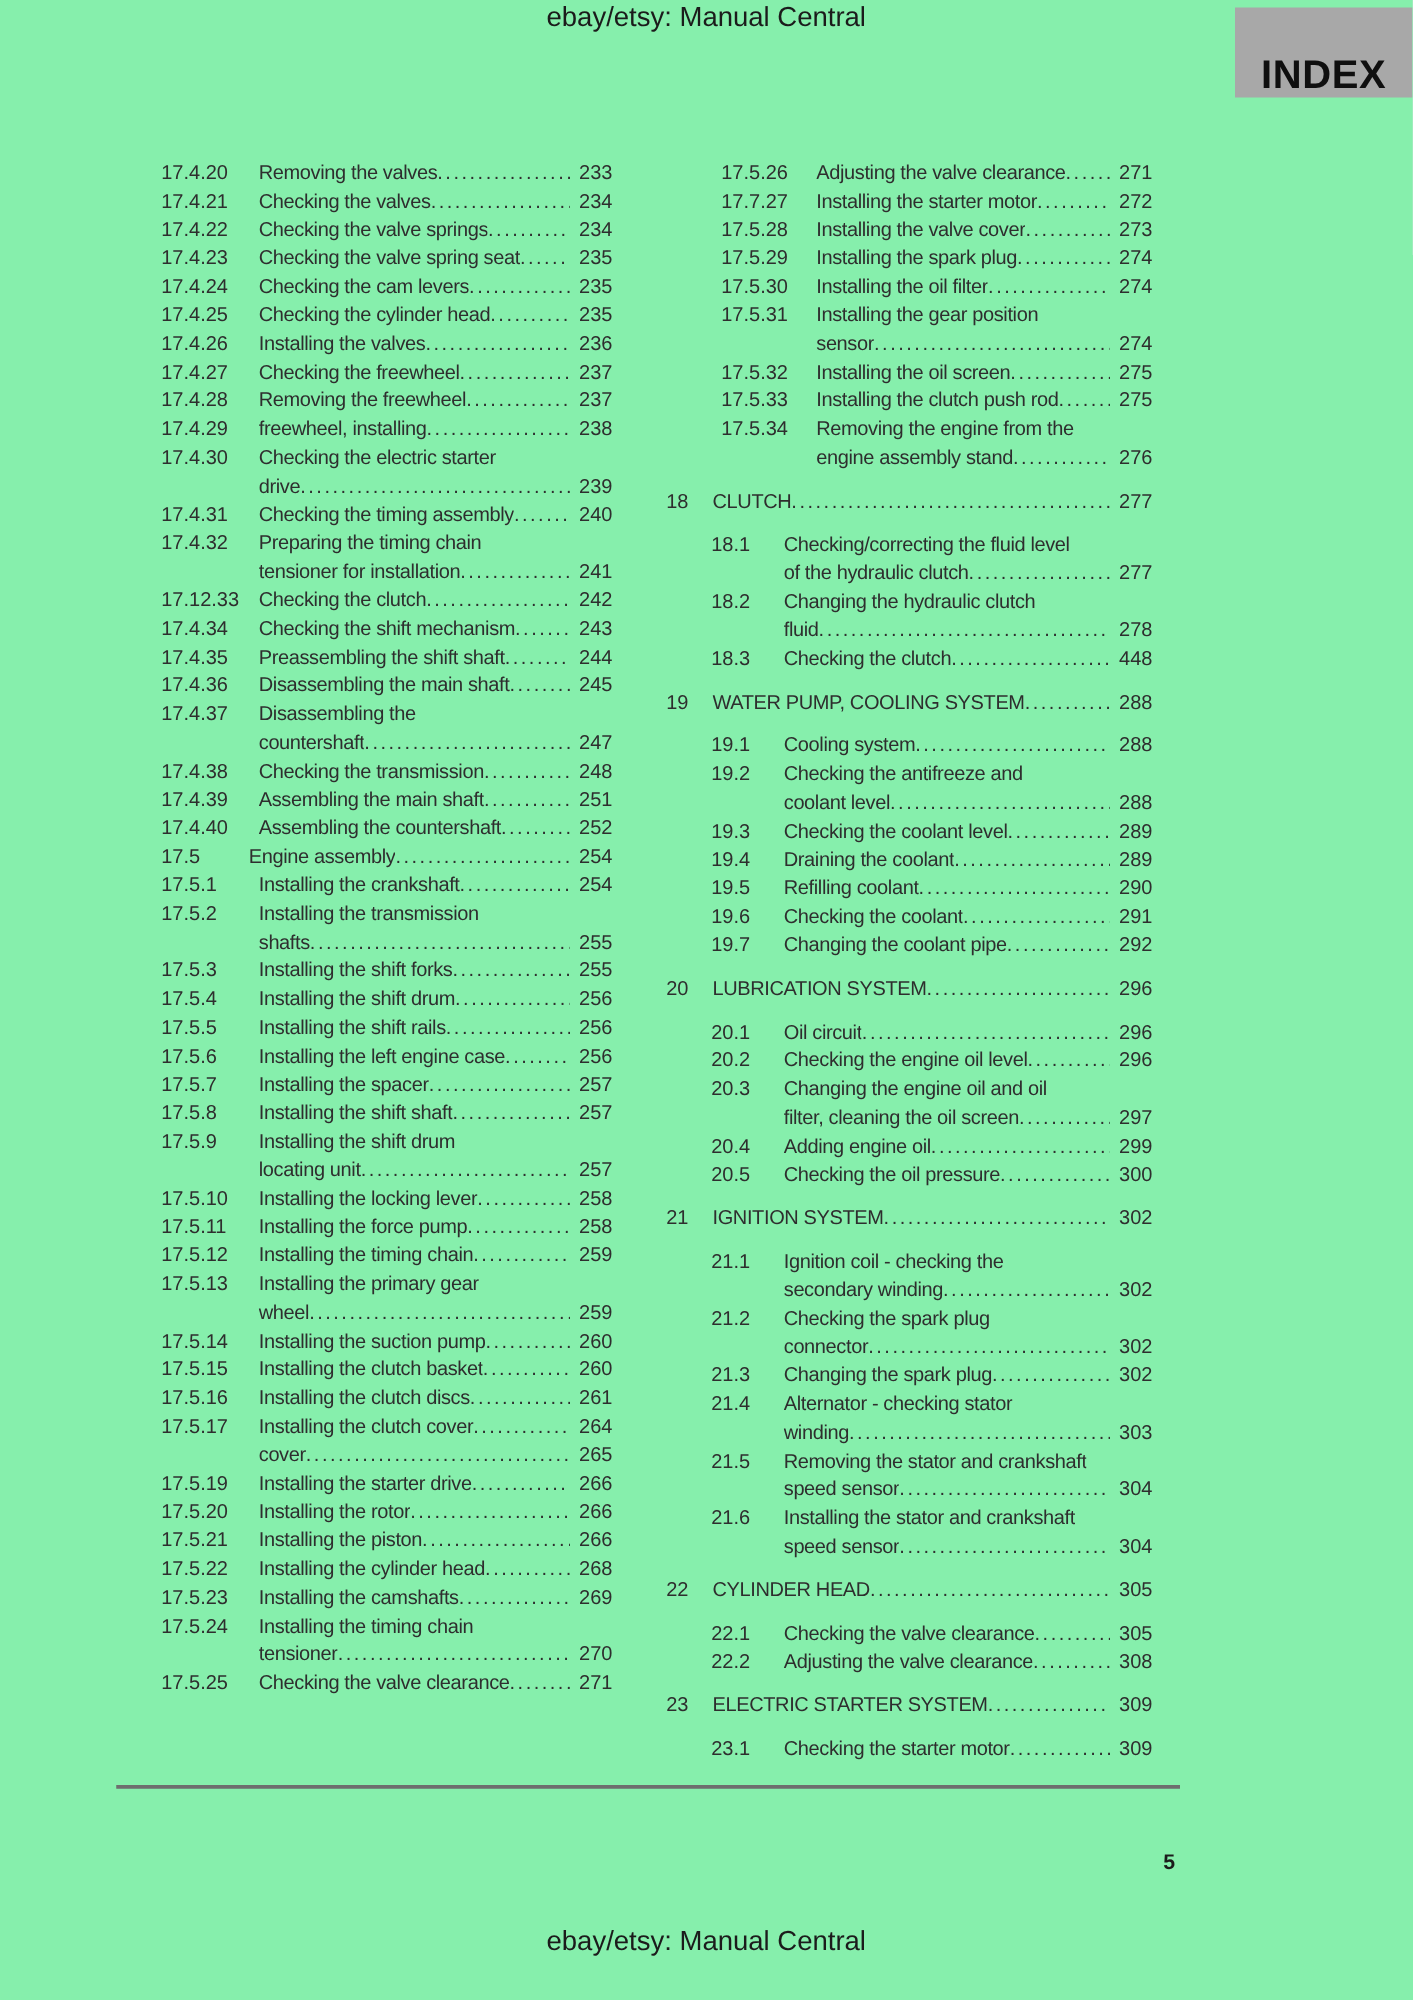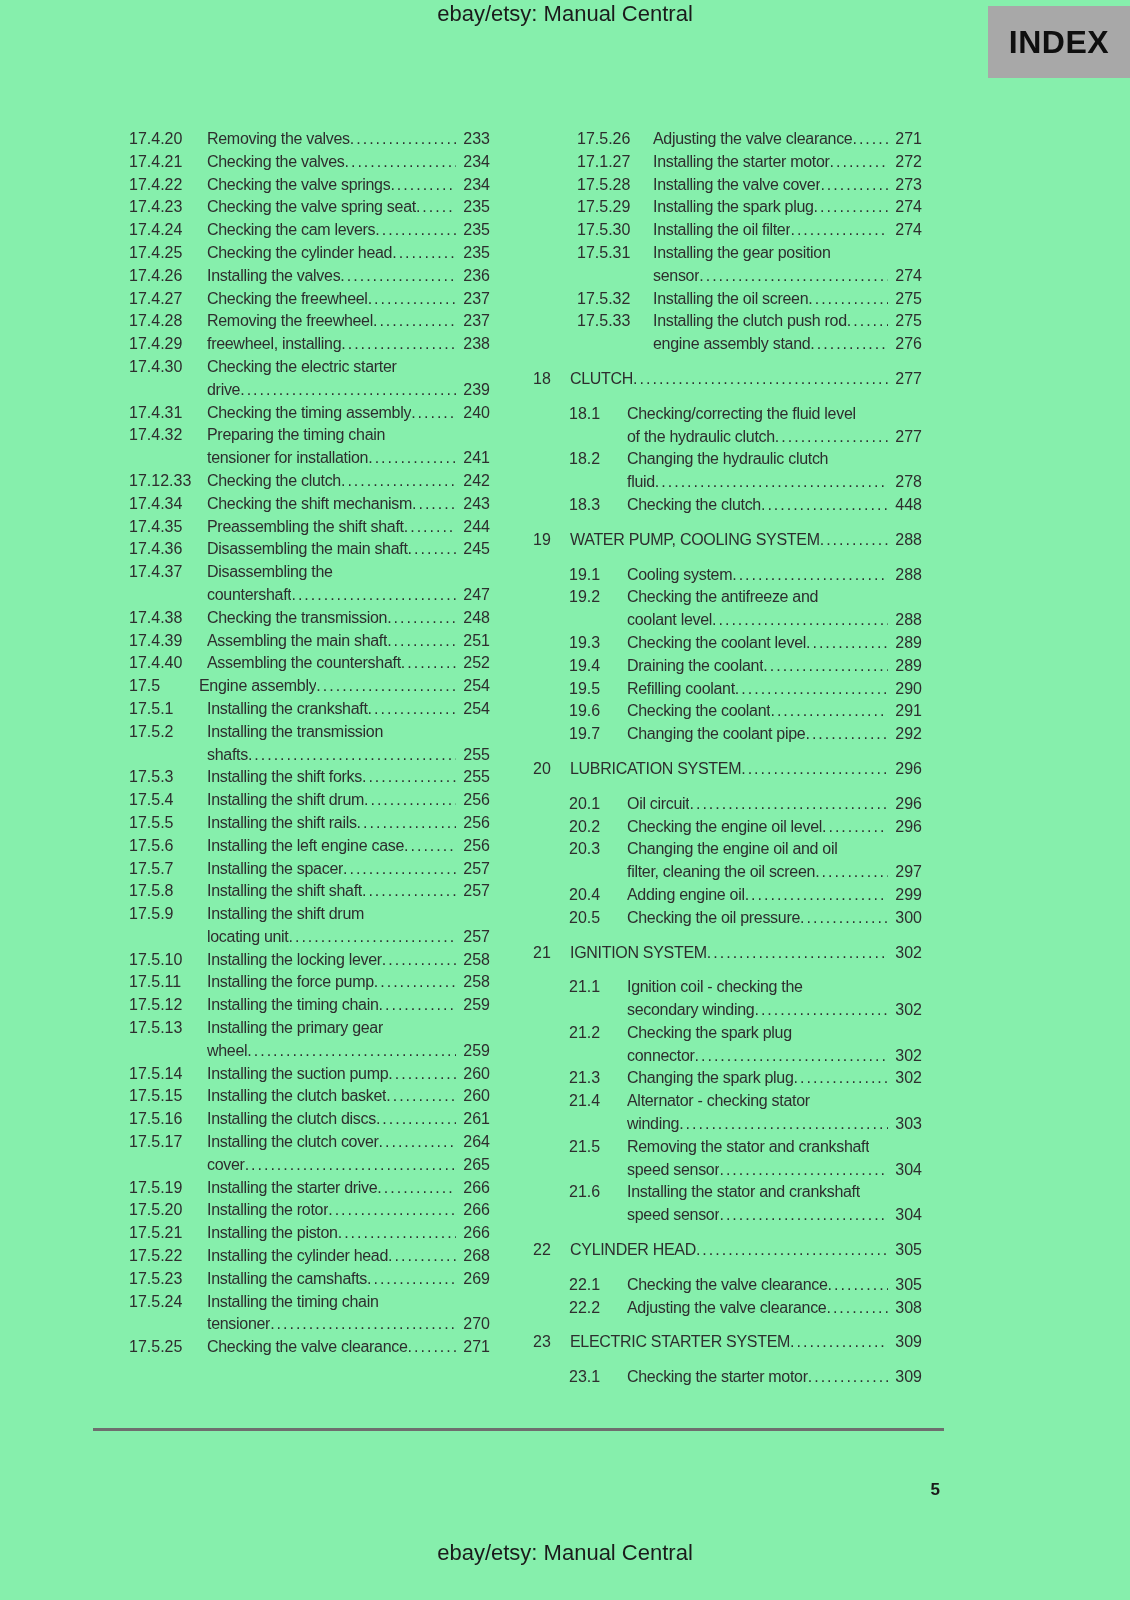--- a/index.html
+++ b/index.html
@@ -20,21 +20,21 @@
     top: 1px; left: 0; width: 100%;
     text-align: center;
     font-size: 22px;
     color: #1b1b1b;
   }
   .index-box {
     position: absolute;
     top: 6px; left: 988px;
     width: 142px; height: 72px;
     background: var(--index-bg, #a8a8a8);
-    display: flex; align-items: center; justify-content: center;
+    display: flex; align-items: flex-end; justify-content: center;
   }
   .index-box .index-label {
     font-size: 32px;
     font-weight: bold;
     color: #0f0f0f;
     letter-spacing: 0.5px;
   }
   .toc-col {
     position: absolute;
     top: 128px;
@@ -505,21 +505,21 @@
       <div class="entry level-3">
         <div class="line">
           <span class="num">17.5.26</span>
           <span class="text">Adjusting the valve clearance</span>
           <span class="dots"></span>
           <span class="page">271</span>
         </div>
       </div>
       <div class="entry level-3">
         <div class="line">
-          <span class="num">17.1.27</span>
+          <span class="num">17.7.27</span>
           <span class="text">Installing the starter motor</span>
           <span class="dots"></span>
           <span class="page">272</span>
         </div>
       </div>
       <div class="entry level-3">
         <div class="line">
           <span class="num">17.5.28</span>
           <span class="text">Installing the valve cover</span>
           <span class="dots"></span>
@@ -564,20 +564,24 @@
       </div>
       <div class="entry level-3">
         <div class="line">
           <span class="num">17.5.33</span>
           <span class="text">Installing the clutch push rod</span>
           <span class="dots"></span>
           <span class="page">275</span>
         </div>
       </div>
       <div class="entry level-3">
+        <div class="line">
+          <span class="num">17.5.34</span>
+          <span class="text">Removing the engine from the</span>
+        </div>
         <div class="line">
           <span class="num"></span>
           <span class="text">engine assembly stand</span>
           <span class="dots"></span>
           <span class="page">276</span>
         </div>
       </div>
       <div class="entry level-1">
         <div class="line">
           <span class="num">18</span>

